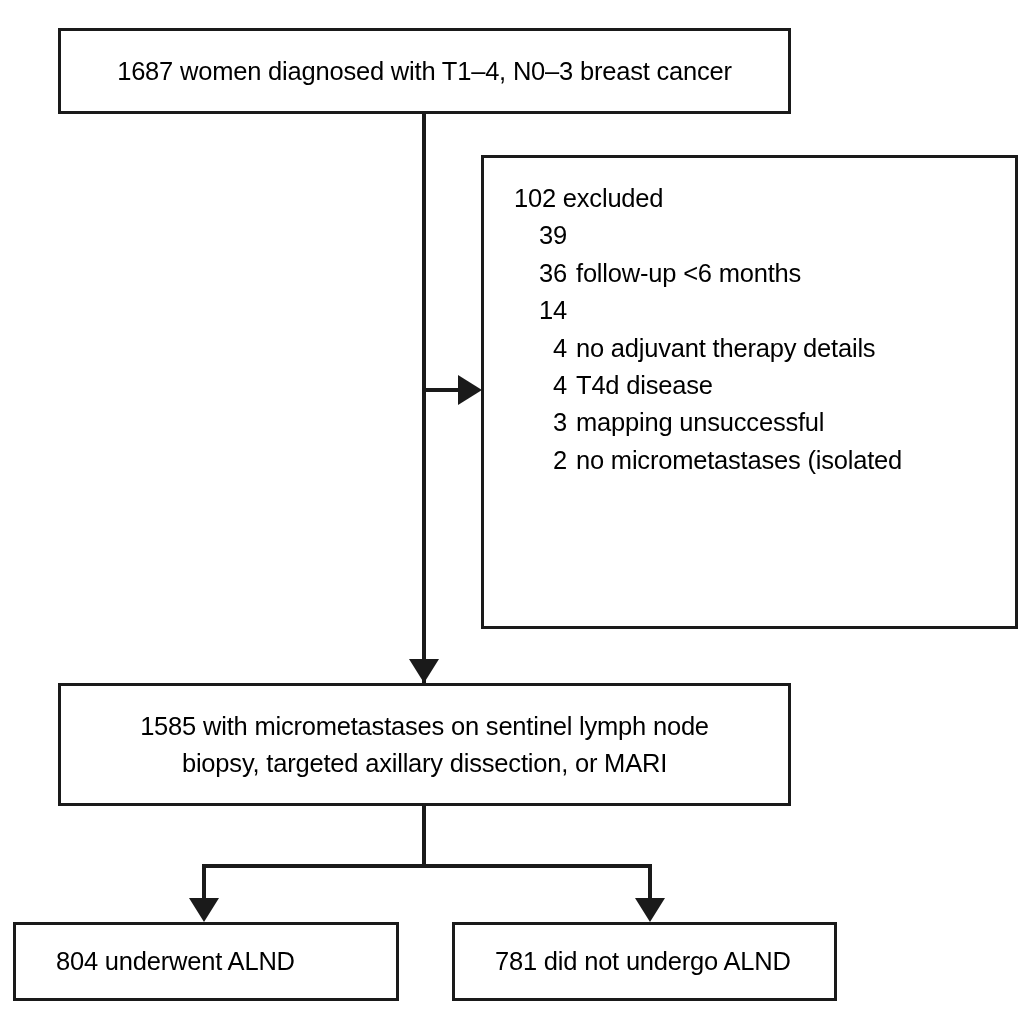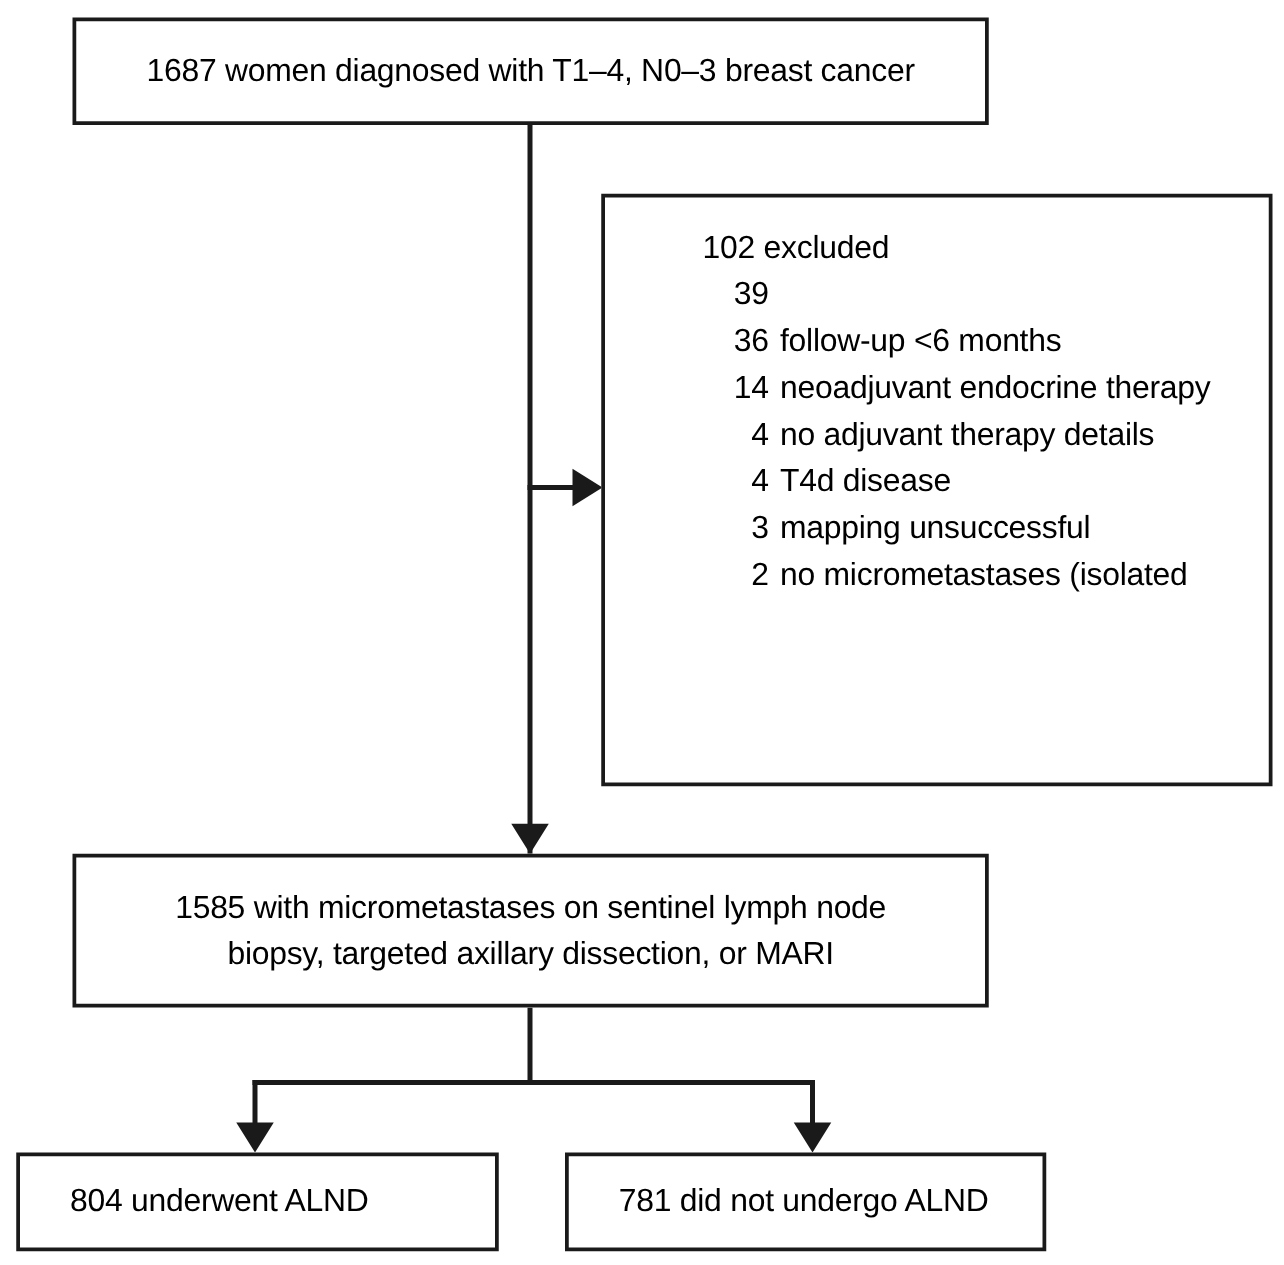--- a/index.html
+++ b/index.html
@@ -32,39 +32,38 @@
   }
   .box-text {
     font-size: 25.5px;
     line-height: 1.42;
     letter-spacing: -0.2px;
     text-align: center;
     white-space: pre-line;
     padding: 0 14px;
   }
 
-  #box-top    { left: 58px;  top: 14px;  width: 733px; height: 86px; }
+  #box-top    { left: 58px;  top: 28px;  width: 733px; height: 86px; }
   #box-middle { left: 58px;  top: 683px; width: 733px; height: 123px; }
   #box-alnd   { left: 13px;  top: 922px; width: 386px; height: 79px; }
   #box-noalnd { left: 452px; top: 922px; width: 385px; height: 79px; }
 
   #box-alnd .box-text,
   #box-noalnd .box-text { text-align: left; width: 100%; padding-left: 21px; margin-left: 19px; }
 
   
   #box-excluded {
     left: 481px; top: 155px; width: 537px; height: 474px;
     display: block;
   }
   .excl-inner {
     padding: 22px 0 0 30px;
     font-size: 25.5px;
     line-height: 37.4px;
     letter-spacing: -0.2px;
-    margin-left: 48px;
   }
   .excl-head { white-space: nowrap; }
   .excl-list {
     margin: 0;
     padding: 0;
     list-style: none;
   }
   .excl-item {
     display: flex;
     align-items: flex-start;
@@ -151,21 +150,20 @@
       <ul class="excl-list" id="excluded-reasons">
           <li class="excl-item">
             <span class="excl-num">39</span>
           </li>
           <li class="excl-item">
             <span class="excl-num">36</span>
             <span class="excl-label"><span>follow-up &lt;6 months</span></span>
           </li>
           <li class="excl-item">
             <span class="excl-num">14</span>
-            <span class="excl-label"><span>neoadjuvant endocrine therapy</span></span>
           </li>
           <li class="excl-item">
             <span class="excl-num">4</span>
             <span class="excl-label"><span>no adjuvant therapy details</span></span>
           </li>
           <li class="excl-item">
             <span class="excl-num">4</span>
             <span class="excl-label"><span>T4d disease</span></span>
           </li>
           <li class="excl-item">

